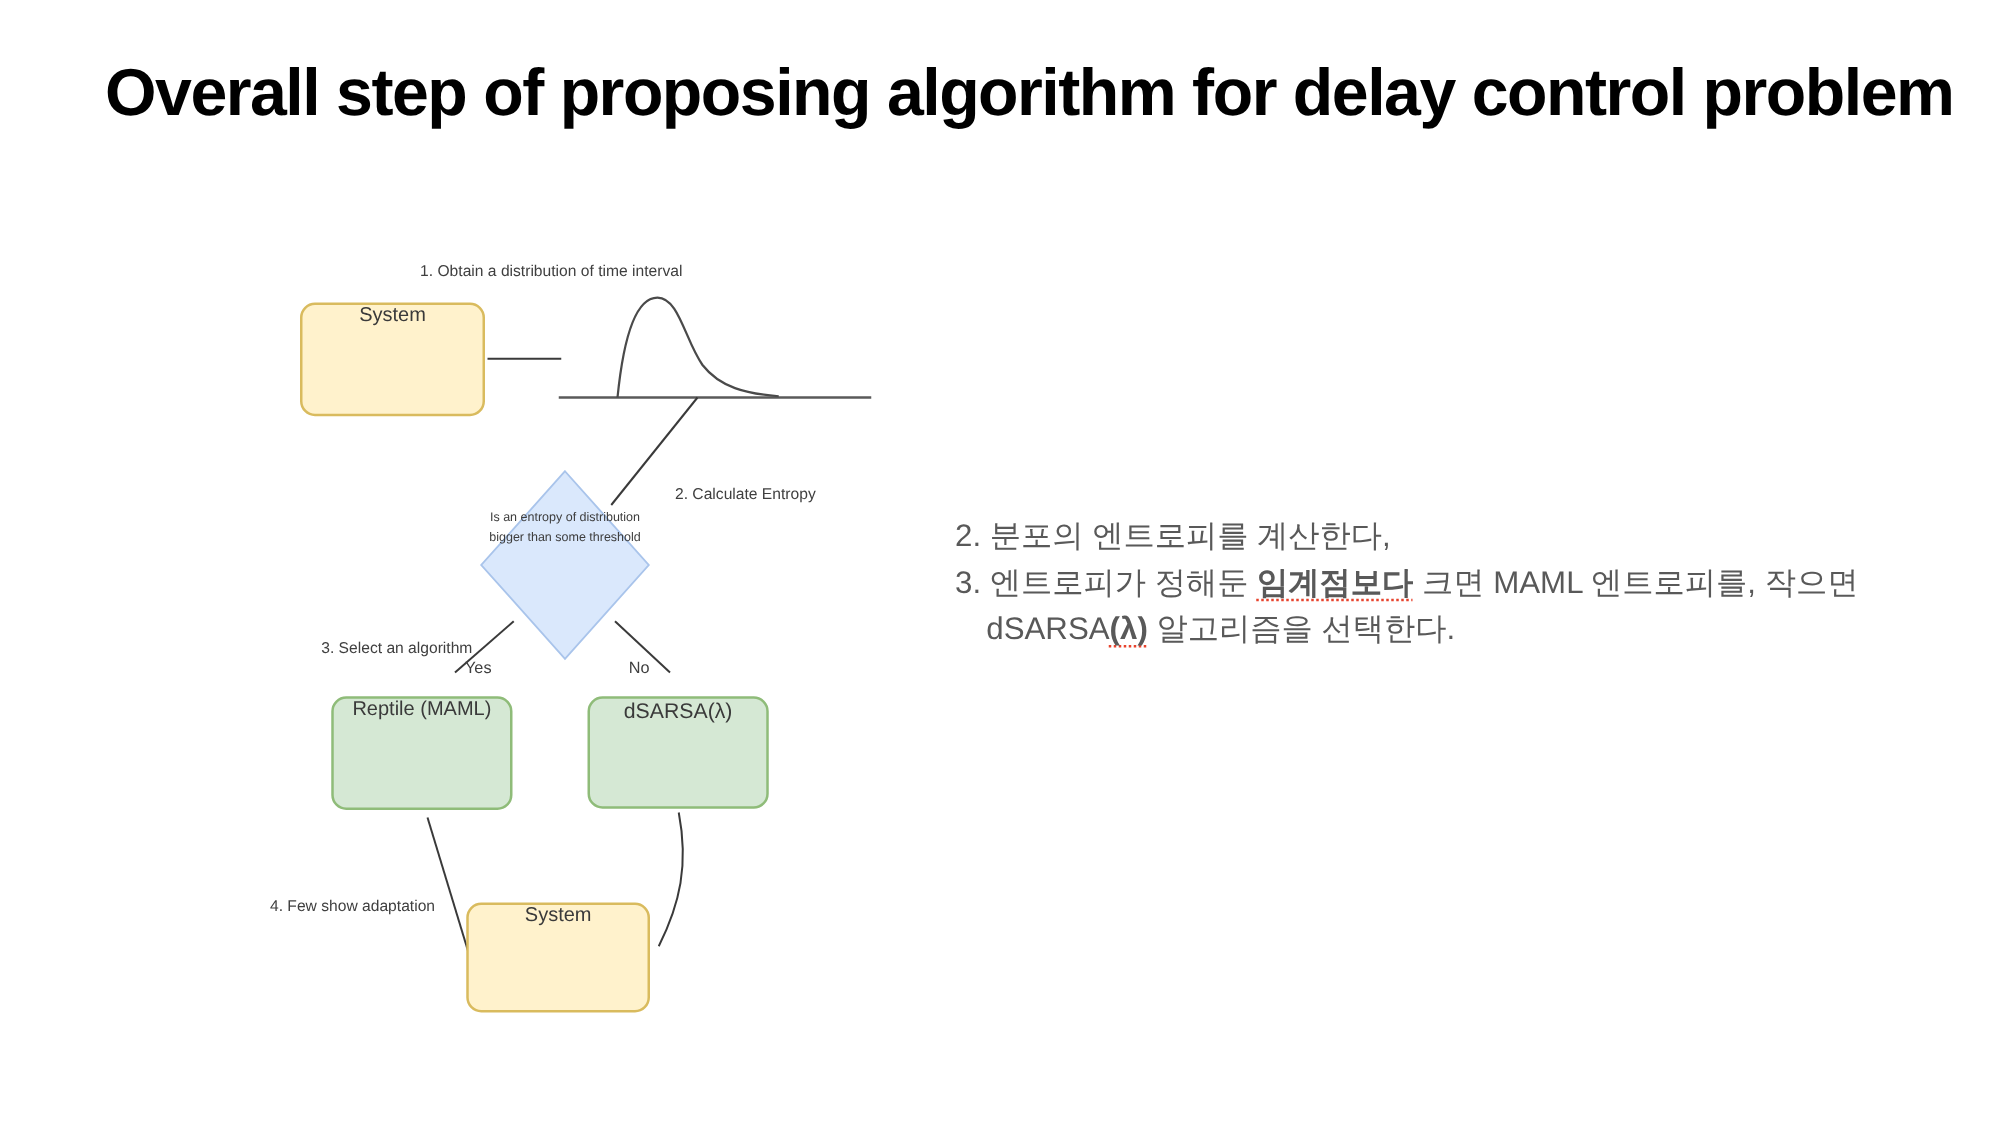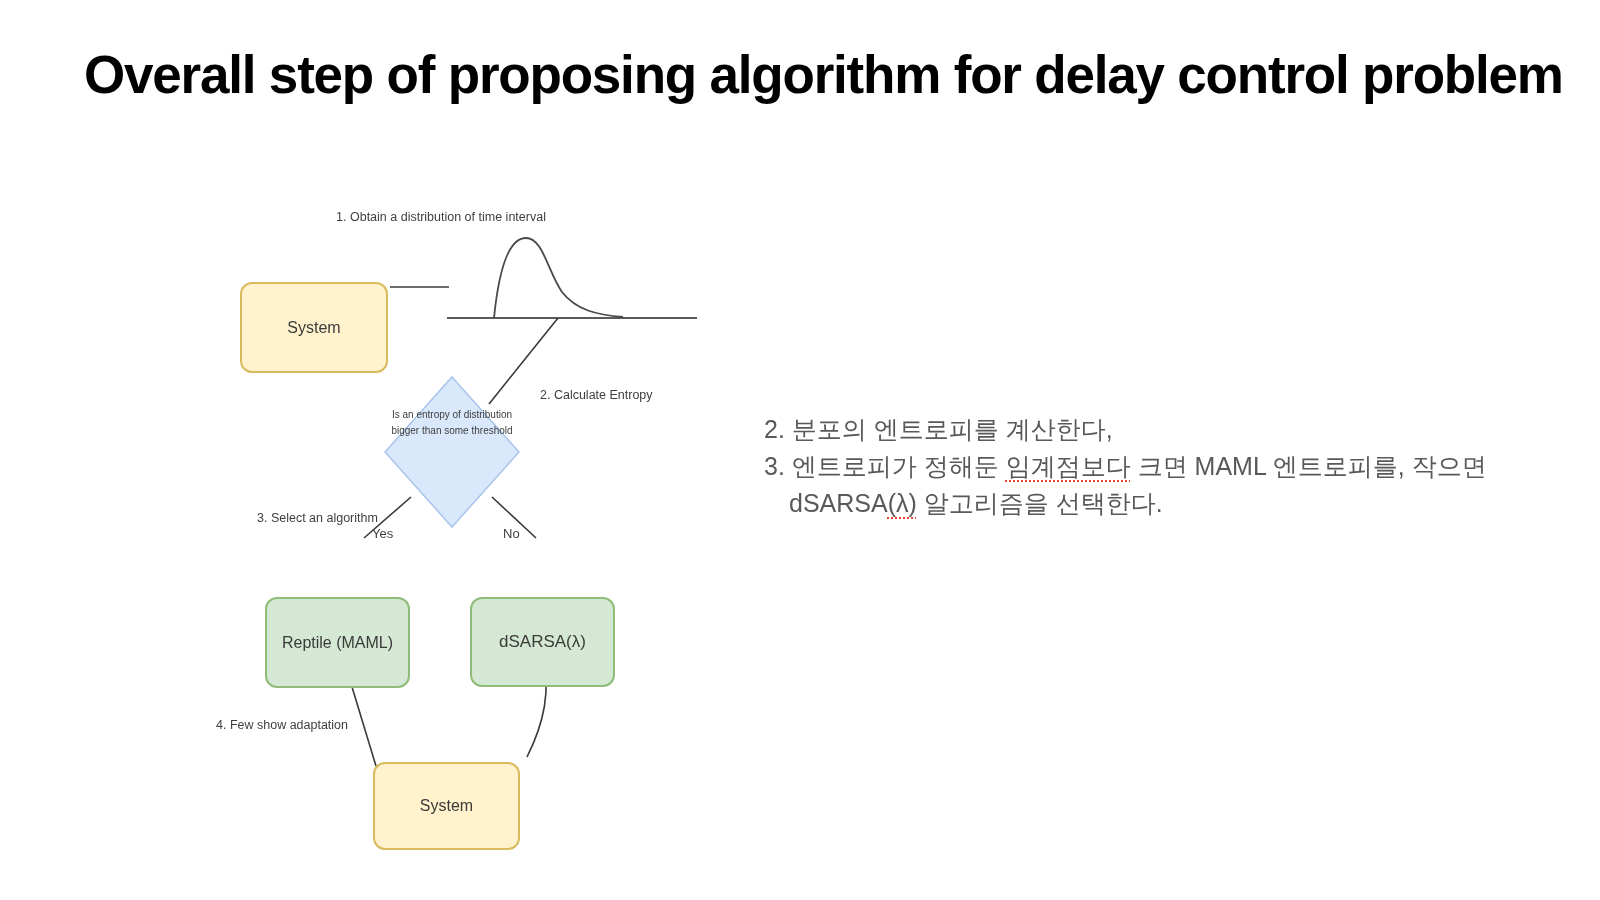--- a/index.html
+++ b/index.html
@@ -16,22 +16,22 @@
 
   
   .connectors { position: absolute; left: 0; top: 0; width: 1600px; height: 900px; }
   .connectors path, .connectors line { fill: none; }
   .stroke-arrow { stroke: #3a3a3a; stroke-width: 1.6; }
   .stroke-axis  { stroke: #5a5a5a; stroke-width: 2; }
   .stroke-curve { stroke: #4a4a4a; stroke-width: 1.8; }
   .diamond-shape { fill: var(--decision-fill, #dae8fc); stroke: var(--decision-border, #a9c4eb); stroke-width: 1.5; }
 
   .node {
-    position: absolute; display: flex; align-items: center; justify-content: center;
-    border-radius: 12px; font-size: 16px; color: #3a3a3a; text-align: center; margin-top: 40px;
+    position: absolute; display: flex; align-items: flex-start; justify-content: center;
+    border-radius: 12px; font-size: 16px; color: #3a3a3a; text-align: center;
   }
   .node.yellow { background: var(--process-fill, #fff2cc); border: 2px solid var(--process-border, #d9bb5e); }
   .node.green  { background: var(--algorithm-fill, #d5e8d4); border: 2px solid var(--algorithm-border, #8fbc79); }
 
   .system-top    { left: 240px; top: 242px; width: 148px; height: 91px; }
   .reptile       { left: 265px; top: 557px; width: 145px; height: 91px; }
   .dsarsa        { left: 470px; top: 557px; width: 145px; height: 90px; font-size: 17px; }
   .system-bottom { left: 373px; top: 722px; width: 147px; height: 88px; }
 
   .diamond-text {
@@ -53,20 +53,21 @@
     font-size: 25px; color: var(--notes-color, #595959);
   }
   .note-line { height: 37px; line-height: 34px; white-space: nowrap; }
   .note-line.indent { padding-left: 25px; }
   .misspelled {
     text-decoration: underline;
     text-decoration-style: dotted;
     text-decoration-color: #e8432d;
     text-decoration-thickness: 2px;
     text-underline-offset: 5px;
+    font-weight: bold;
   }
 </style>
 </head>
 <body>
 
 <div class="slide">
 
   <h1 class="title">Overall step of proposing algorithm for delay control problem</h1>
 
   <svg class="connectors" viewBox="0 0 1600 900" xmlns="http://www.w3.org/2000/svg">

